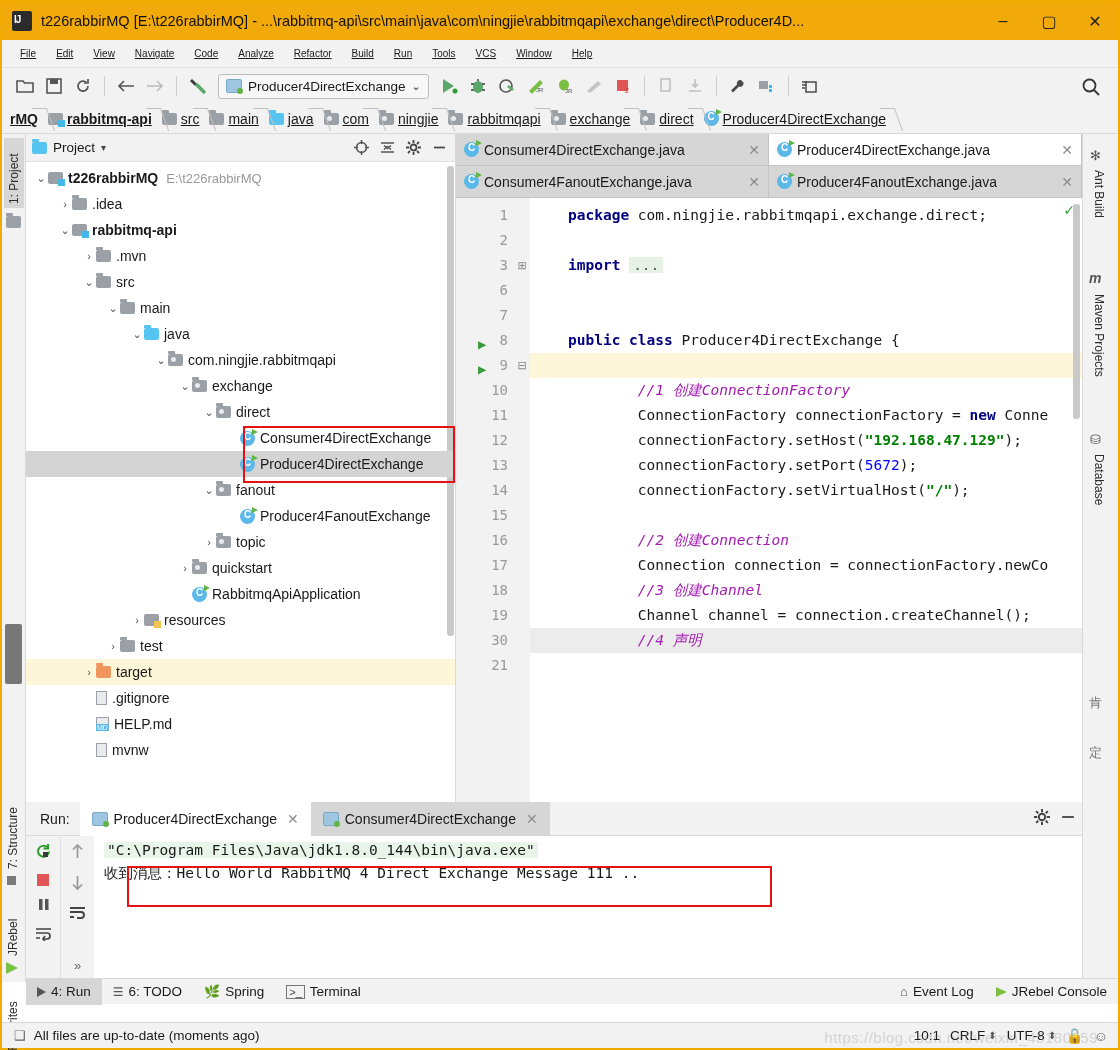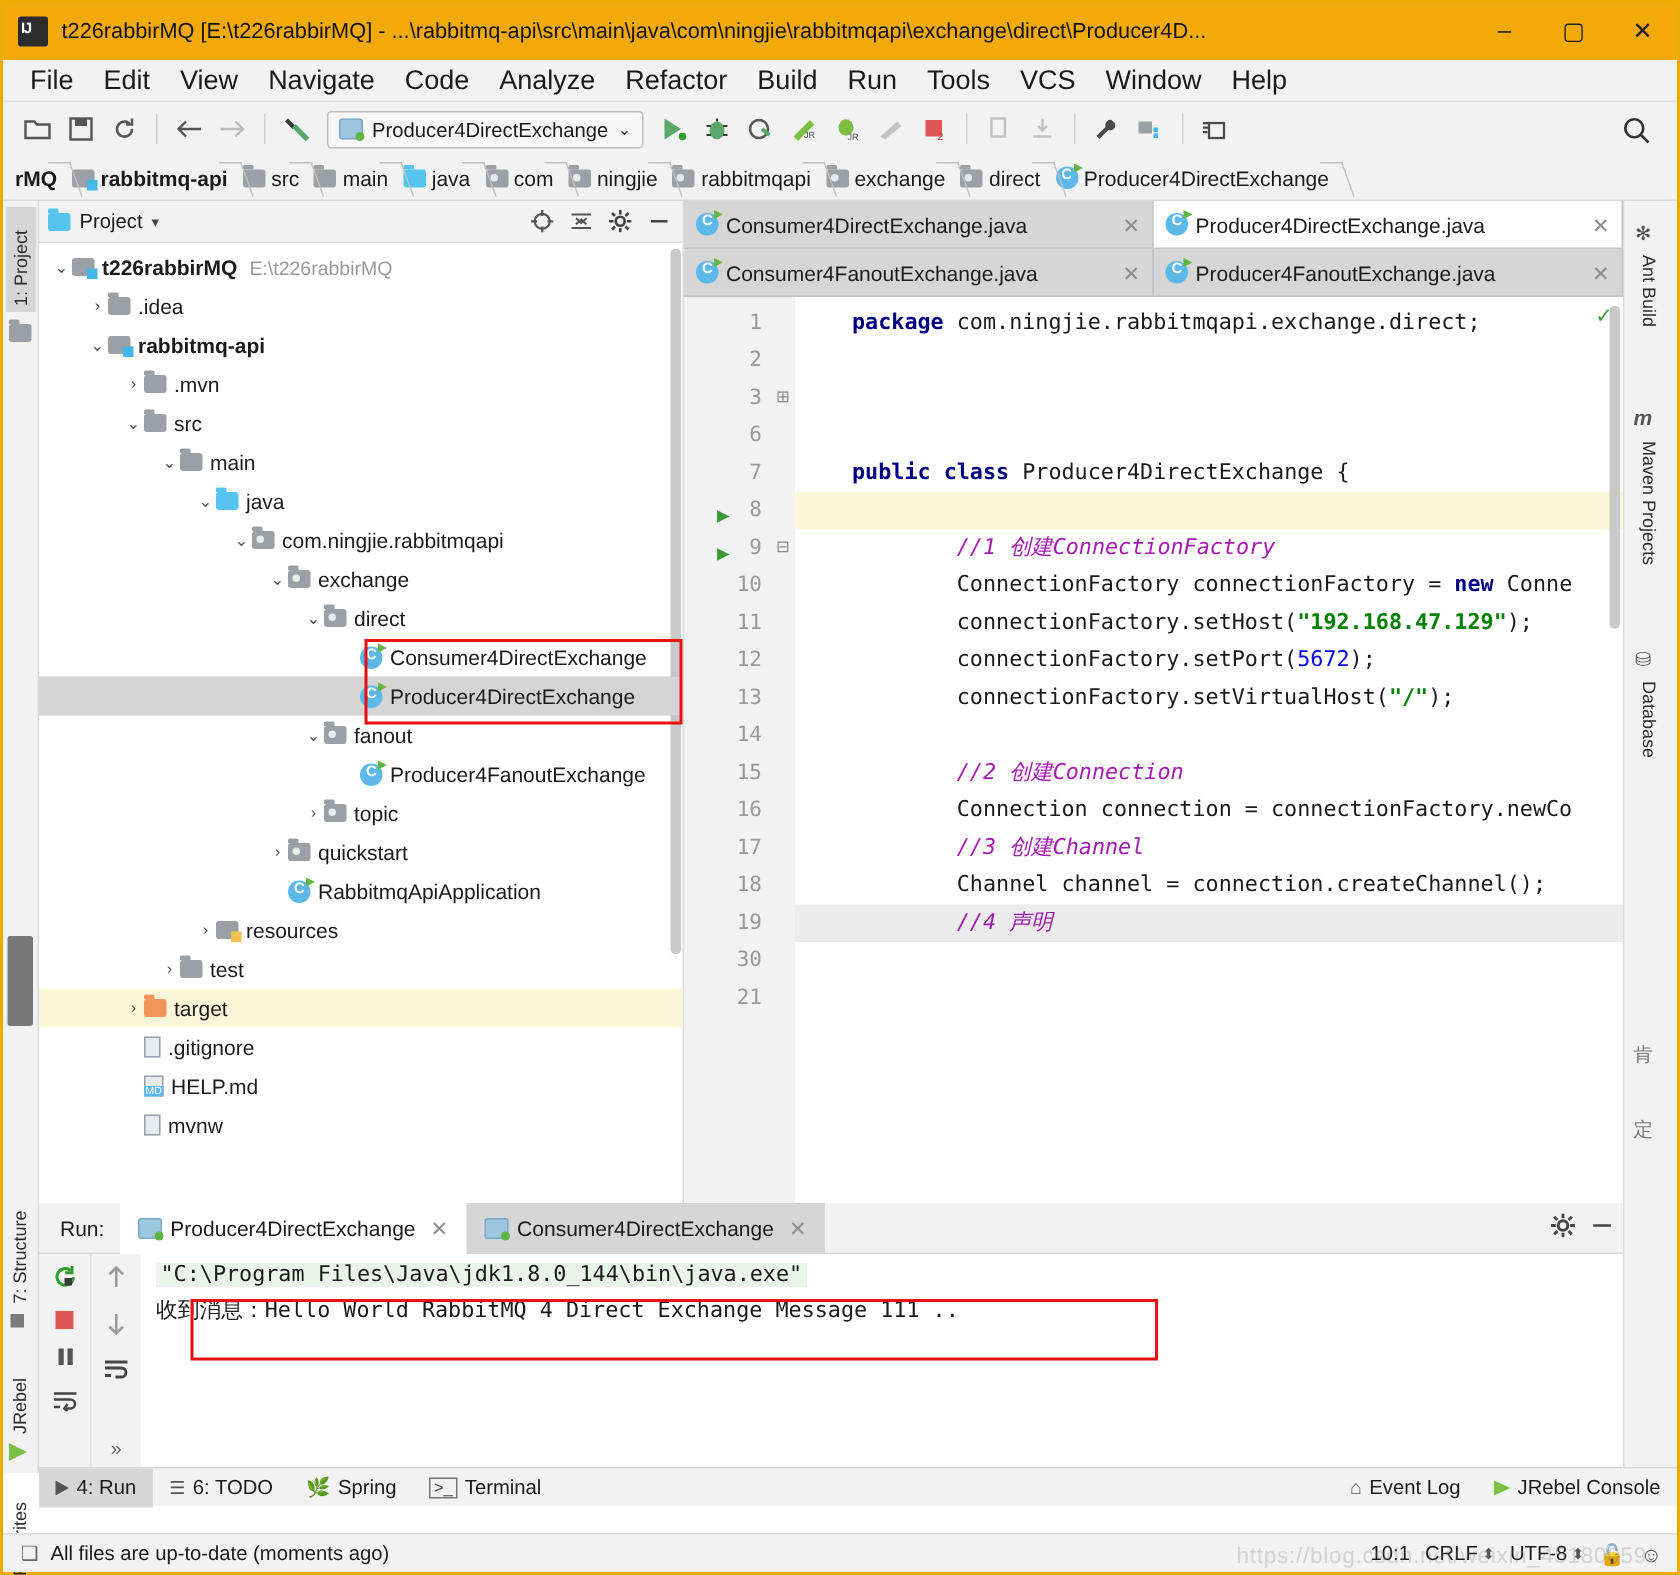--- a/index.html
+++ b/index.html
@@ -21,38 +21,38 @@
     width:20px; height:20px; background:#2b2b2b; border-radius:2px; margin-right:9px;
     position:relative; flex:0 0 auto;
   }
   .title-ico:before{content:"IJ";position:absolute;left:2px;top:3px;font-size:10px;color:#fff;font-weight:bold;letter-spacing:-1px;}
   .title-text { font-size:14.5px; color:#111; white-space:nowrap; }
   .win-btns { position:absolute; right:0; top:0; height:38px; display:flex; }
   .win-btn { width:46px; height:38px; display:flex; align-items:center; justify-content:center; font-size:16px; color:#222; }
 
   
   .menubar { height:28px; background:#f2f2f2; display:flex; align-items:center; padding-left:8px; border-bottom:1px solid #e2e2e2;}
-  .menu-item { padding:3px 10px; font-size:18px; color:#1a1a1a; }
+  .menu-item { padding:3px 10px; font-size:10px; color:#1a1a1a;text-decoration:underline; }
 
   
   .toolbar { height:36px; background:#f2f2f2; display:flex; align-items:center; padding-left:10px; gap:3px; position:relative;}
   .tb-ico { width:26px; height:26px; display:flex; align-items:center; justify-content:center; border-radius:3px; }
   .tb-sep { width:1px; height:20px; background:#cfcfcf; margin:0 5px; }
   .runconfig {
     display:flex; align-items:center; gap:6px; height:25px; padding:0 7px;
     border:1px solid #bdbdbd; background:#f7f7f7; border-radius:3px; margin:0 4px;
     font-size:13.5px;
   }
   .runconfig .chev{font-size:11px;color:#333;}
   .tb-search { position:absolute; right:14px; top:6px; }
 
   
   .navbar { height:30px; background:#f2f2f2; display:flex; align-items:center; font-size:14px; overflow:hidden; border-bottom:1px solid #d9d9d9;}
   .crumb { display:flex; align-items:center; height:30px; padding:0 6px 0 4px; position:relative; white-space:nowrap;}
-  .crumb .cb-label{margin-left:4px;}
+  .crumb .cb-label{margin-left:4px;text-decoration:underline;}
   .crumb:after {
     content:""; position:absolute; right:-7px; top:4px; width:14px; height:22px;
     border-right:1px solid #c0c0c0; border-top:1px solid #c0c0c0;
     transform:skewX(20deg); z-index:1;
   }
   .crumb.bold .cb-label{font-weight:bold;}
 
   
   .body-wrap{ position:absolute; left:0; top:132px; width:1116px; height:848px; display:flex; }
 
@@ -603,20 +603,21 @@
             <div class="fline"></div>
             <div class="fline"></div>
             <div class="fline"></div>
             <div class="fline"></div>
           </div>
         <div class="code" id="code">
           <div class="check">✓</div>
           <div class="code-scroll"></div>
         <div class="cline "><span class="k">package</span> com.ningjie.rabbitmqapi.exchange.direct;</div>
             <div class="cline ">&nbsp;</div>
+            <div class="cline "><span class="k">import</span> <span class="importdots">...</span></div>
             <div class="cline ">&nbsp;</div>
             <div class="cline ">&nbsp;</div>
             <div class="cline "><span class="k">public class</span> Producer4DirectExchange {</div>
             <div class="cline hl">&nbsp;</div>
             <div class="cline ">        <span class="cmt">//1 创建ConnectionFactory</span></div>
             <div class="cline ">        ConnectionFactory connectionFactory = <span class="k">new</span> Conne</div>
             <div class="cline ">        connectionFactory.setHost(<span class="str">"192.168.47.129"</span>);</div>
             <div class="cline ">        connectionFactory.setPort(<span class="num">5672</span>);</div>
             <div class="cline ">        connectionFactory.setVirtualHost(<span class="str">"/"</span>);</div>
             <div class="cline ">&nbsp;</div>

